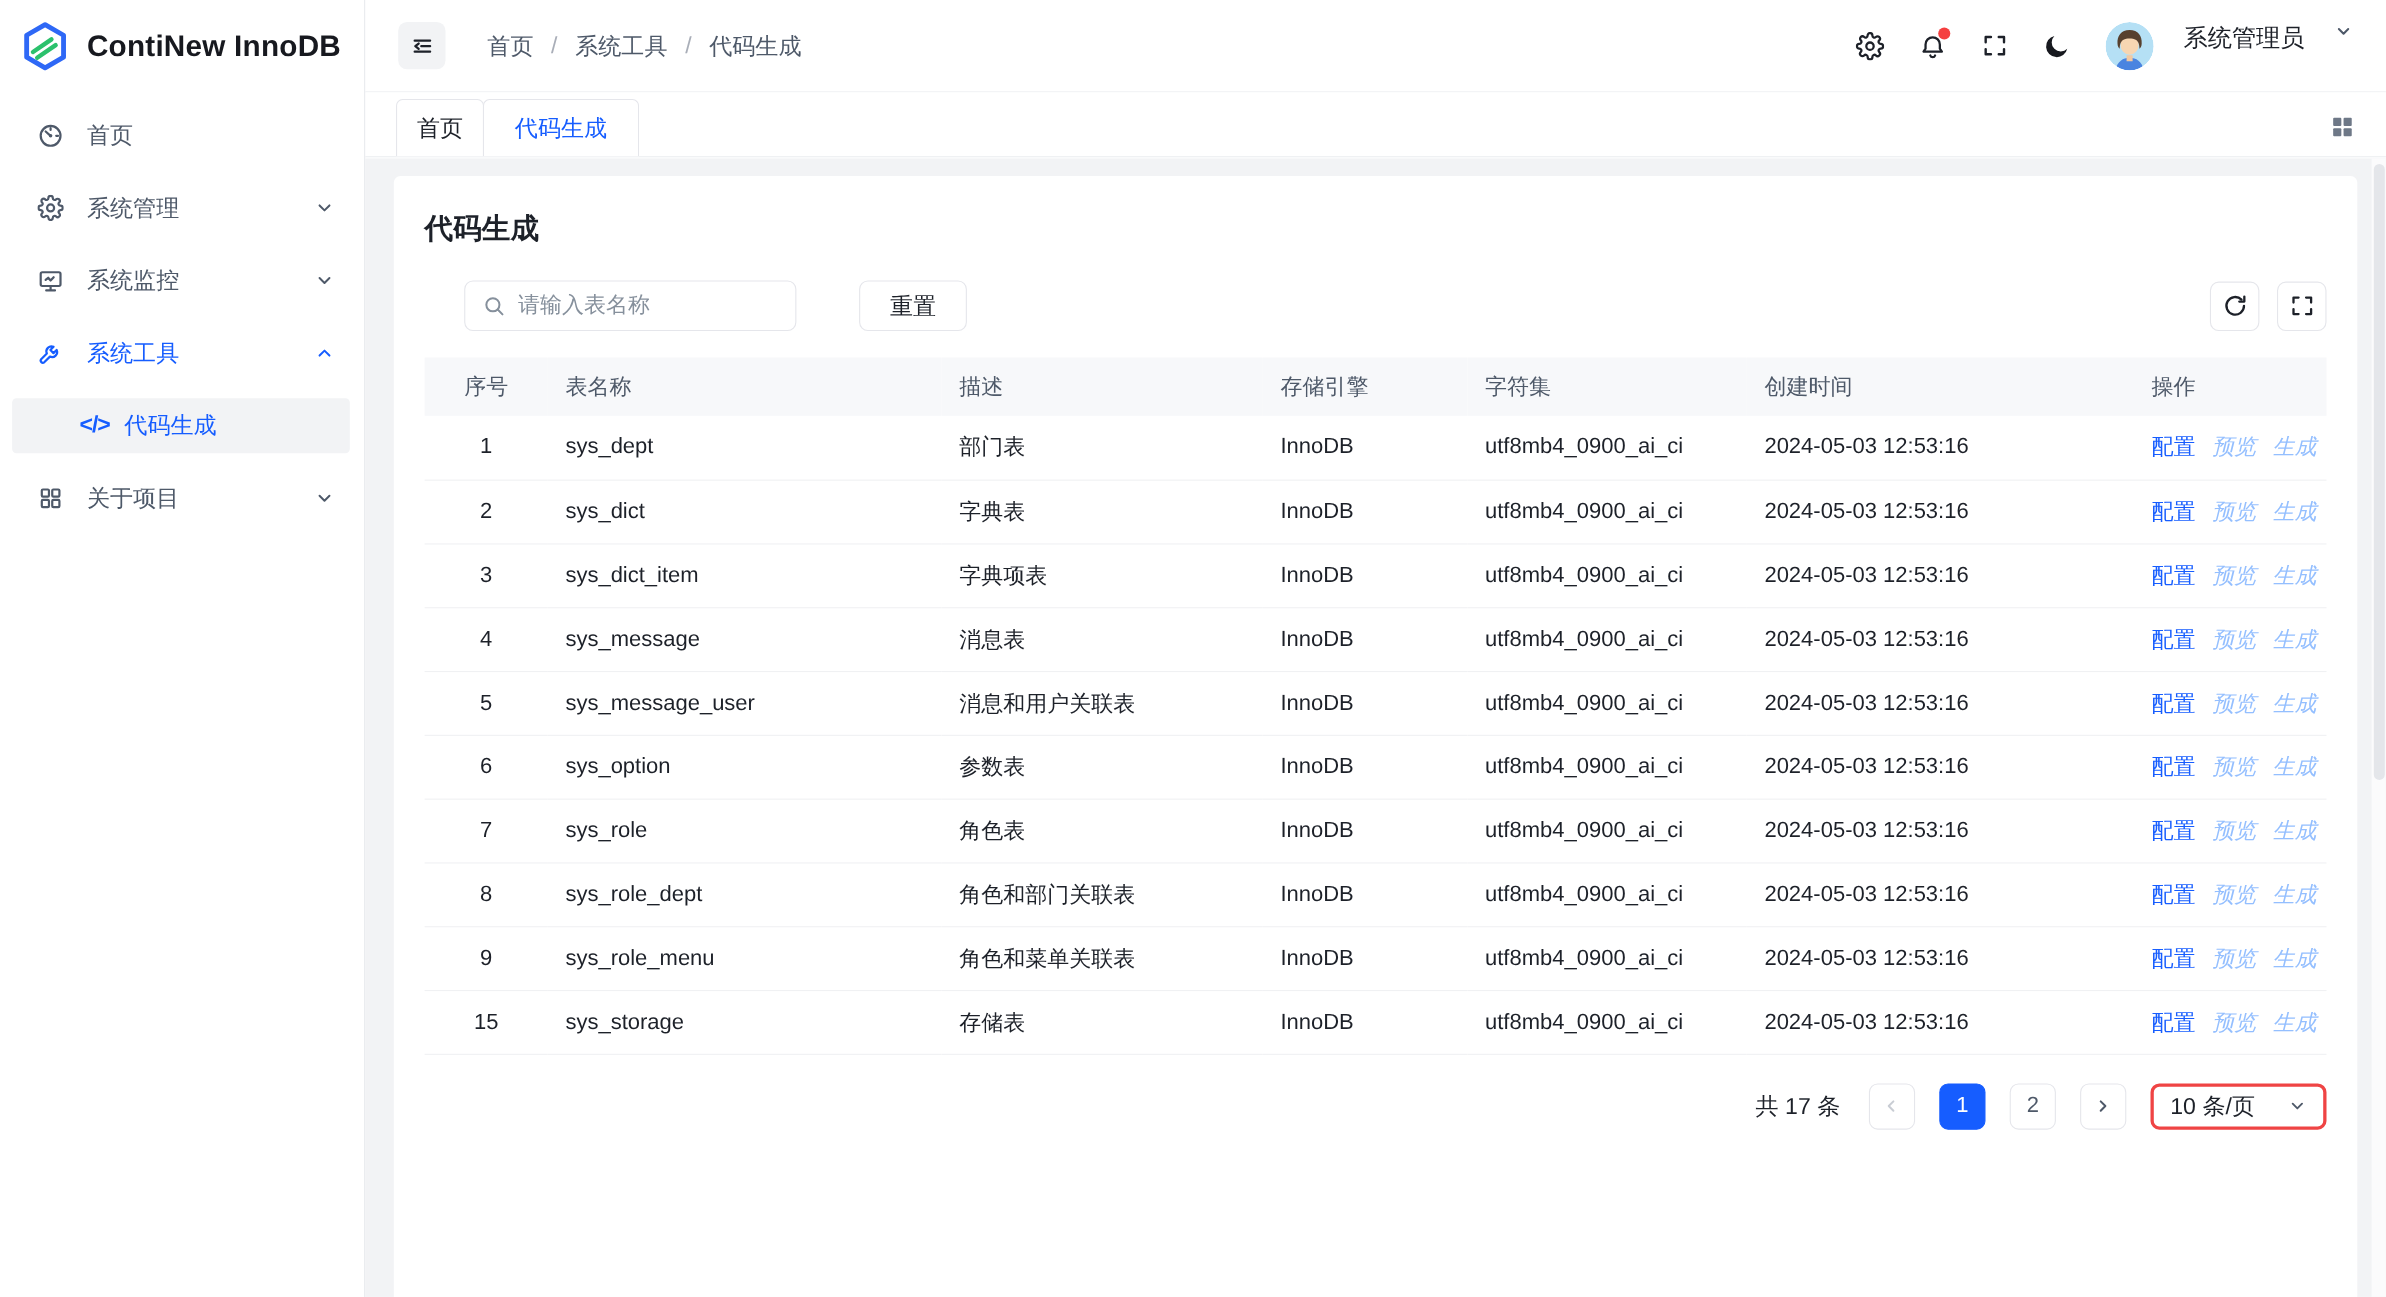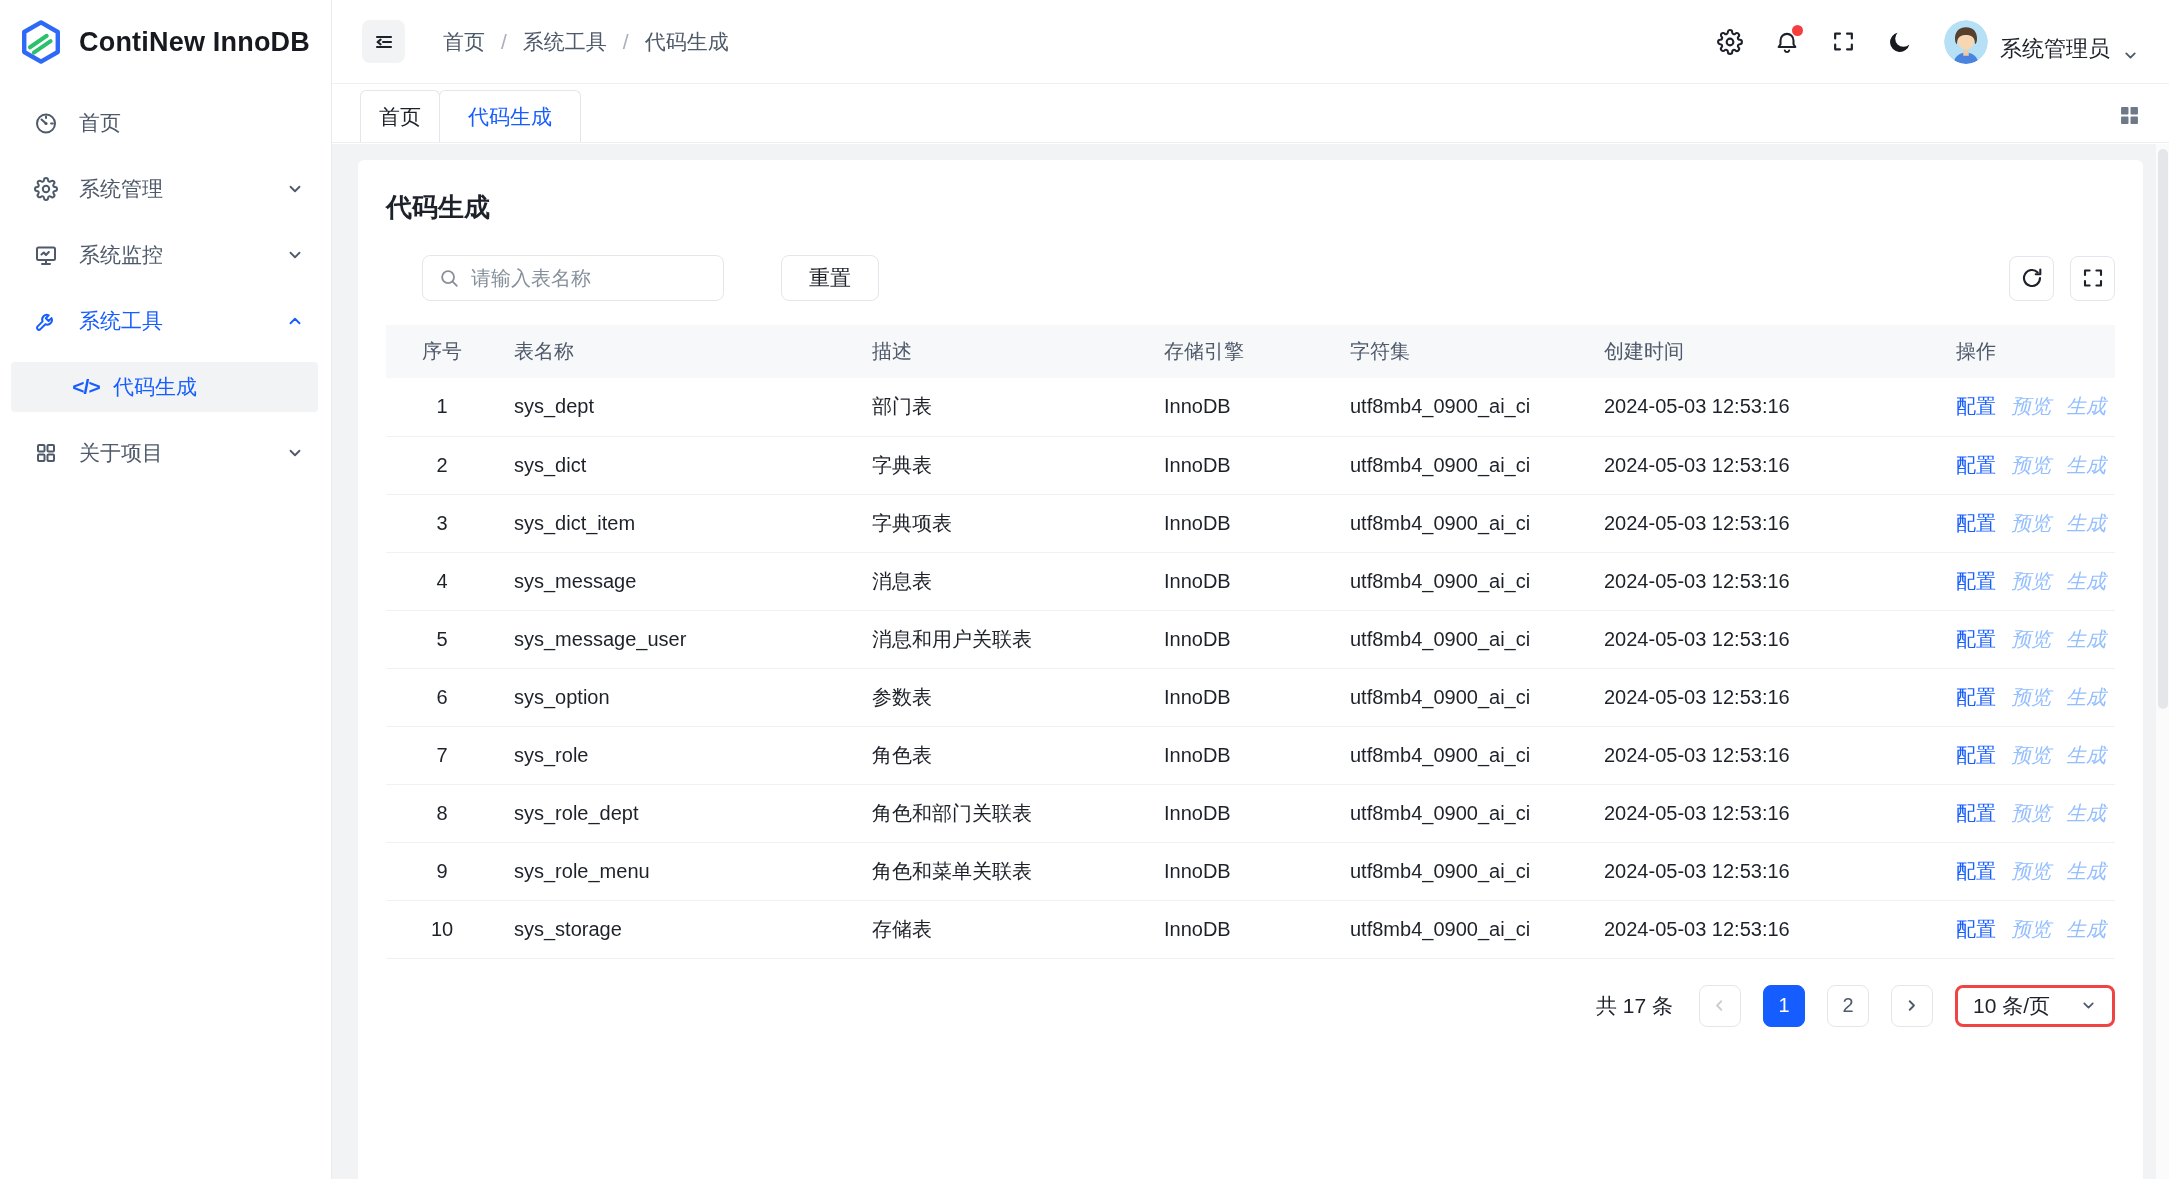--- a/index.html
+++ b/index.html
@@ -34,21 +34,21 @@
     padding:0 30px 0 30px; border-bottom:1px solid #eef0f2; }
   .collapse-btn{ width:43px; height:43px; border:none; border-radius:8px; background:#f2f3f5;
     display:flex; align-items:center; justify-content:center; cursor:pointer; color:#1d2129; flex:none; }
   .breadcrumb{ display:flex; align-items:center; gap:16px; margin-left:38px; font-size:21px; color:#4e5969; }
   .bc-item{ cursor:pointer; }
   .bc-sep{ color:#a9aeb8; }
   .nav-right{ margin-left:auto; display:flex; align-items:center; gap:31px; }
   .nav-icon-btn{ background:none; border:none; display:flex; align-items:center; justify-content:center;
     color:#1d2129; cursor:pointer; position:relative; padding:0; }
   .badge-dot{ position:absolute; top:-4px; right:-3px; width:11px; height:11px; border-radius:50%; background:#f53f3f; }
-  .user-wrap{ display:flex; align-items:flex-end; gap:12px; cursor:pointer; }
+  .user-wrap{ display:flex; align-items:flex-start; gap:27px; cursor:pointer; }
   .avatar{ width:44px; height:44px; border-radius:50%; overflow:hidden; flex:none; }
   .user-name{ font-size:22px; color:#1d2129; white-space:nowrap; }
   .user-chev{ color:#4e5969; display:flex; }
 
   
   .tabbar{ height:59px; background:#fff; display:flex; align-items:flex-end;
     padding-left:28px; position:relative; border-bottom:1px solid #eceef1; }
   .tab{ height:52px; display:flex; align-items:center; justify-content:center;
     padding:0 18px; background:#fff; border:1px solid #e5e6eb; border-bottom:none;
     border-radius:6px 6px 0 0; font-size:21px; color:#1d2129; cursor:pointer; margin-right:-1px; }
@@ -432,21 +432,21 @@
               <tr>
                 <td class="c-no">9</td>
                 <td>sys_role_menu</td>
                 <td>角色和菜单关联表</td>
                 <td>InnoDB</td>
                 <td>utf8mb4_0900_ai_ci</td>
                 <td>2024-05-03 12:53:16</td>
                 <td><a class="link">配置</a><a class="link disabled">预览</a><a class="link disabled">生成</a></td>
               </tr>
               <tr>
-                <td class="c-no">10</td>
+                <td class="c-no">15</td>
                 <td>sys_storage</td>
                 <td>存储表</td>
                 <td>InnoDB</td>
                 <td>utf8mb4_0900_ai_ci</td>
                 <td>2024-05-03 12:53:16</td>
                 <td><a class="link">配置</a><a class="link disabled">预览</a><a class="link disabled">生成</a></td>
               </tr>
             </tbody>
         </table>
 

